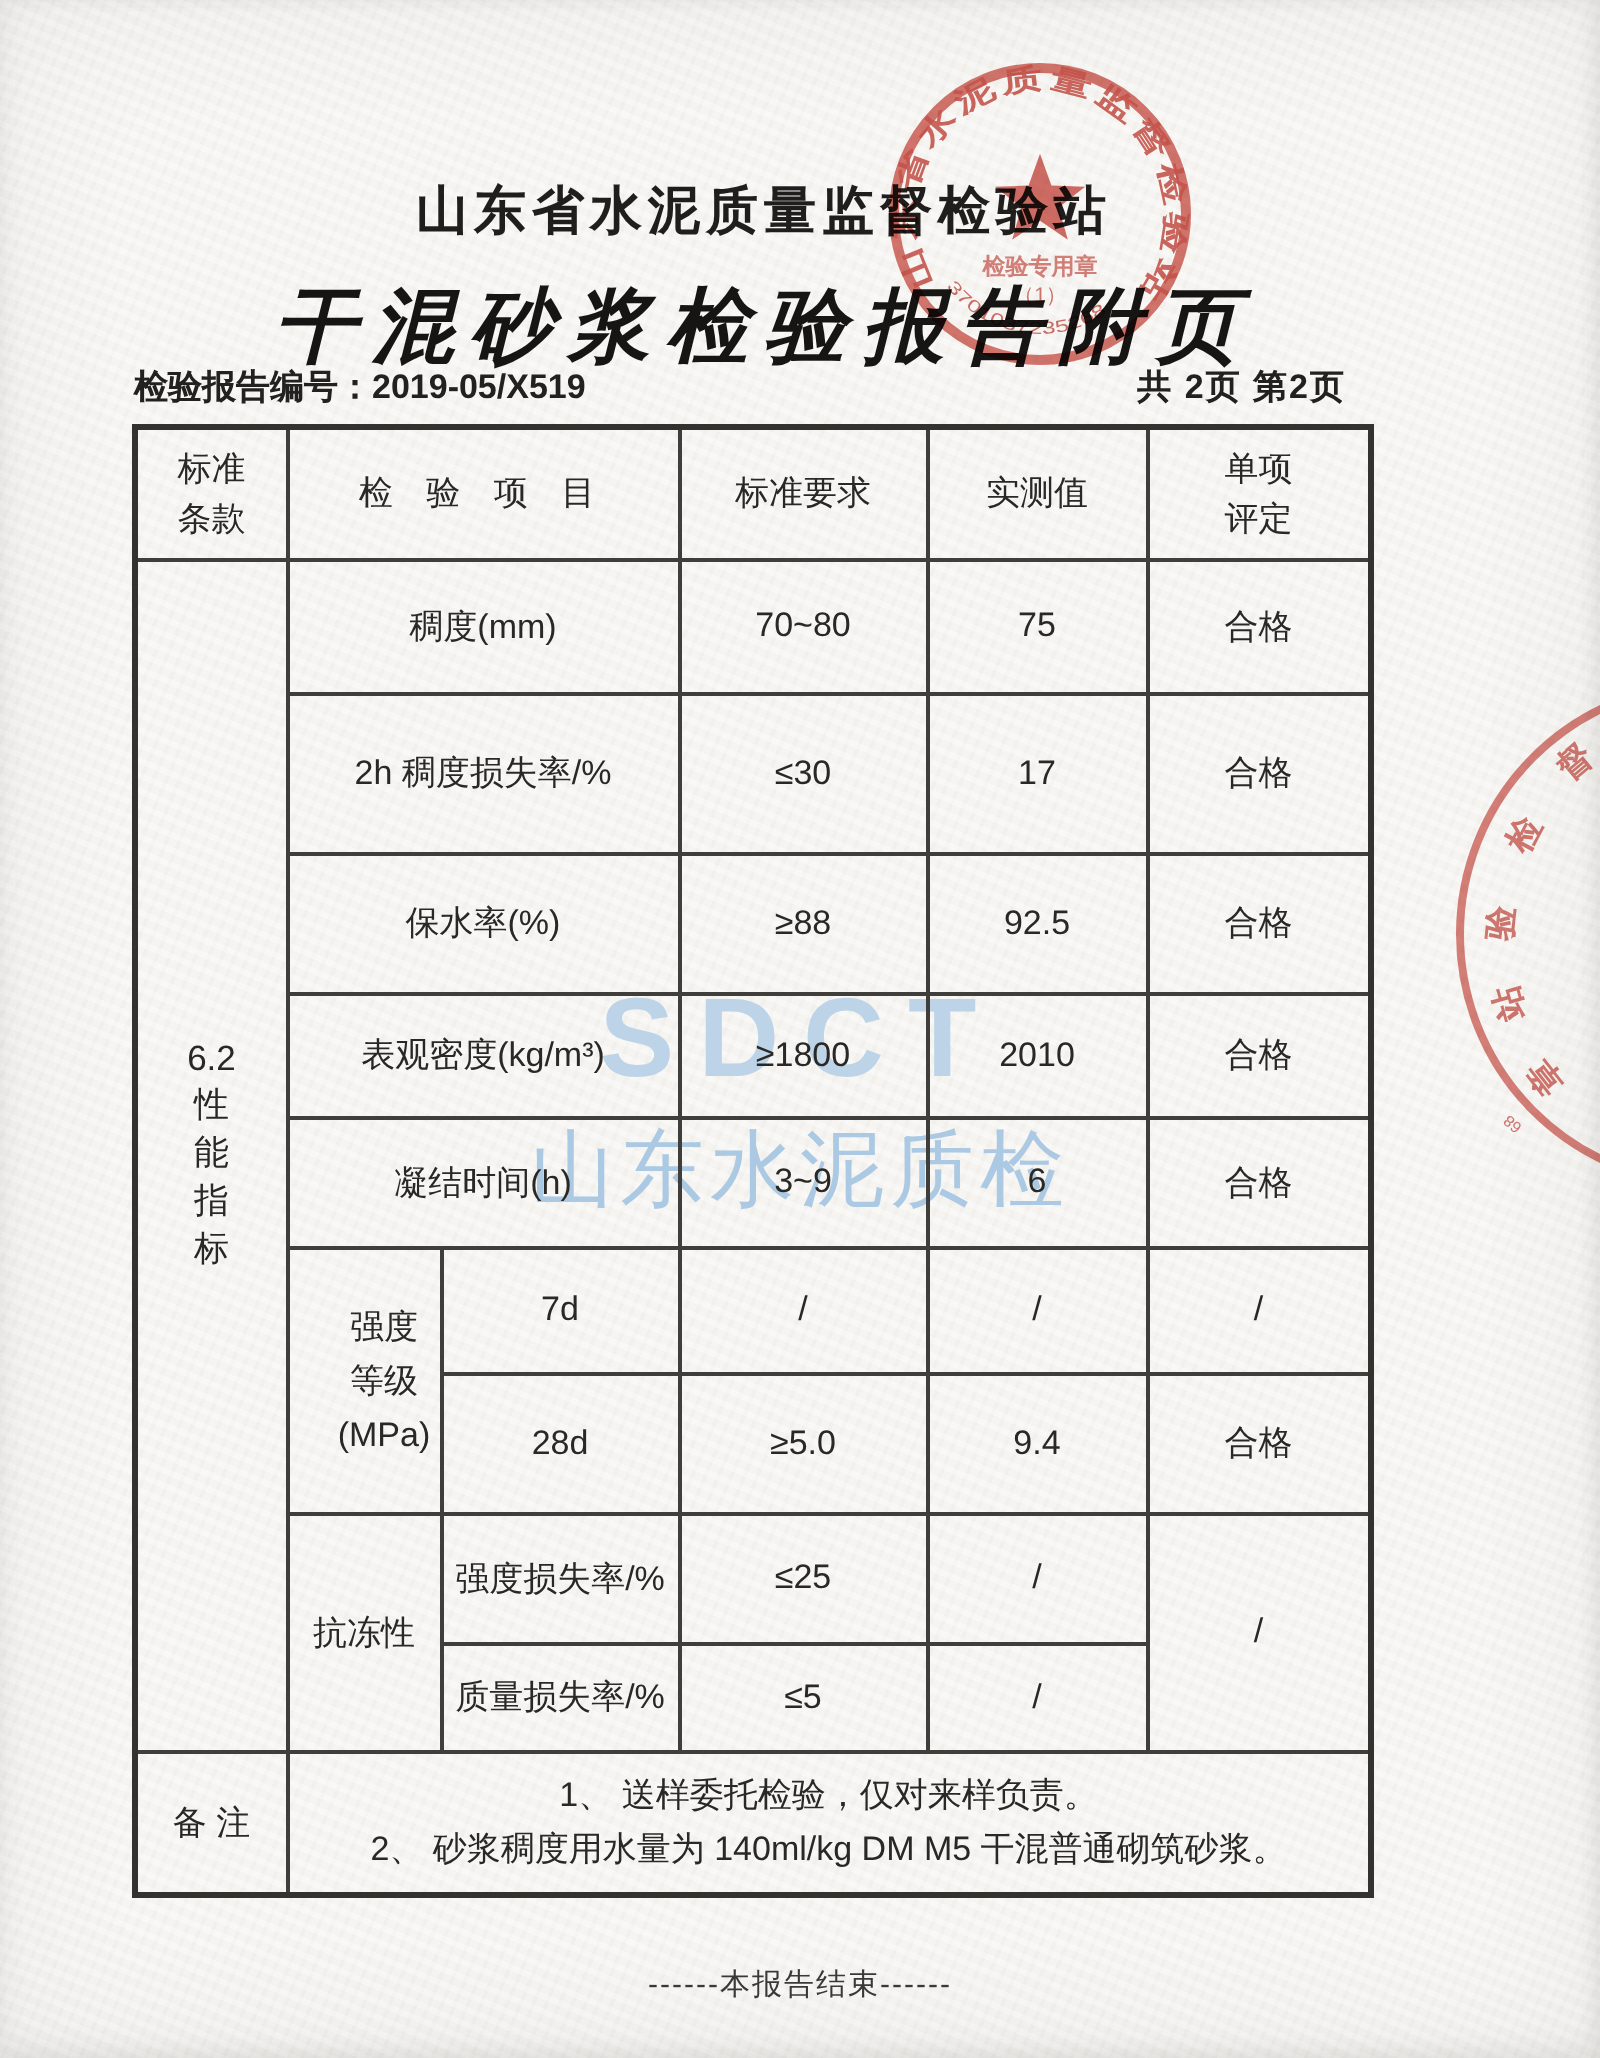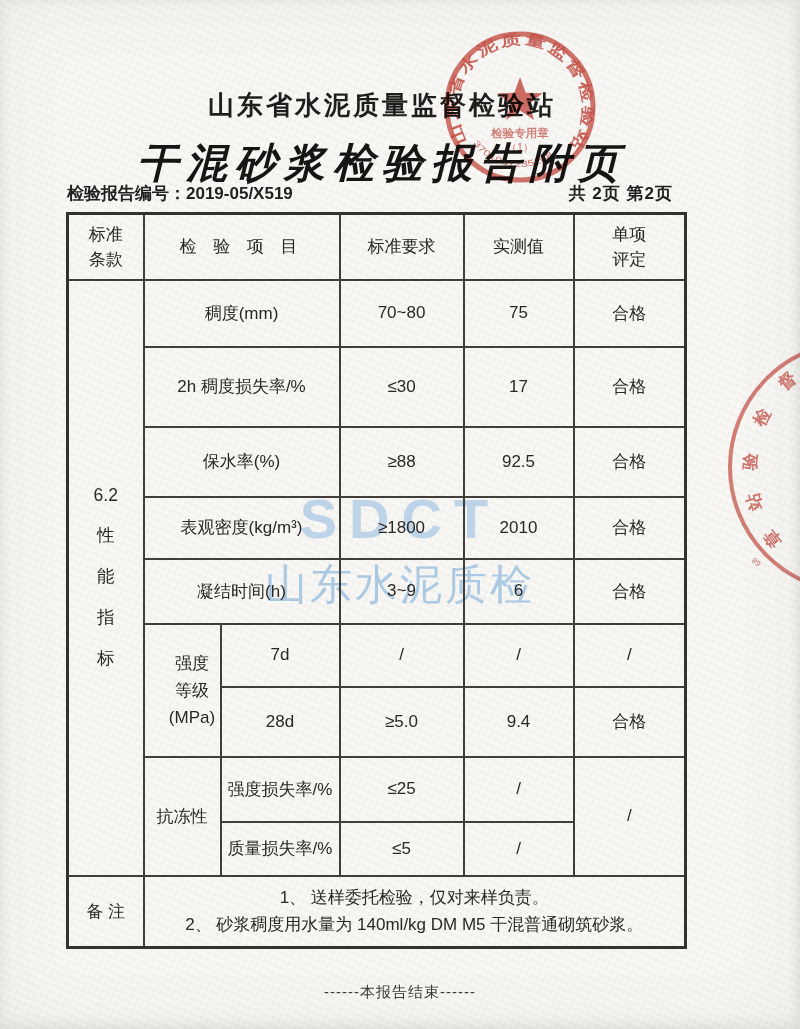--- a/index.html
+++ b/index.html
@@ -39,21 +39,21 @@
     font-size:17px;color:#292825;
     padding:0;overflow:hidden;
   }
   table.rpt{border:3px solid #34322e;}
   .h-head{height:66px}
   .h-r1{height:67px}.h-r2{height:80px}.h-r3{height:70px}.h-r4{height:62px}
   .h-r5{height:65px}.h-r6{height:63px}.h-r7{height:70px}.h-r8{height:65px}
   .h-r9{height:54px}.h-rem{height:72px}
   .two-line div{line-height:25px;}
   .hdr-item{letter-spacing:6px;font-weight:normal;}
-  .clause-cell .stack{display:flex;flex-direction:column;align-items:center;gap:17px;height:100%;font-size:17.5px;}
+  .clause-cell .stack{display:flex;flex-direction:column;align-items:center;gap:0;height:100%;font-size:17.5px;}
   .strength-label div{line-height:27px;font-size:17px;padding-left:20px;}
   td.remark-content{text-align:left;padding-left:14px;font-size:16.5px;}
   td.remark-content div{line-height:27px;}
   
   .end-note{position:absolute;top:983px;left:0;width:100%;text-align:center;font-size:15px;color:#3a3936;letter-spacing:1px;z-index:1;}
   
   .seal-top{position:absolute;left:439px;top:26px;z-index:3;mix-blend-mode:multiply;opacity:.92;}
   .seal-edge{position:absolute;left:720px;top:350px;z-index:3;mix-blend-mode:multiply;opacity:.9;}
 </style>
 </head>

